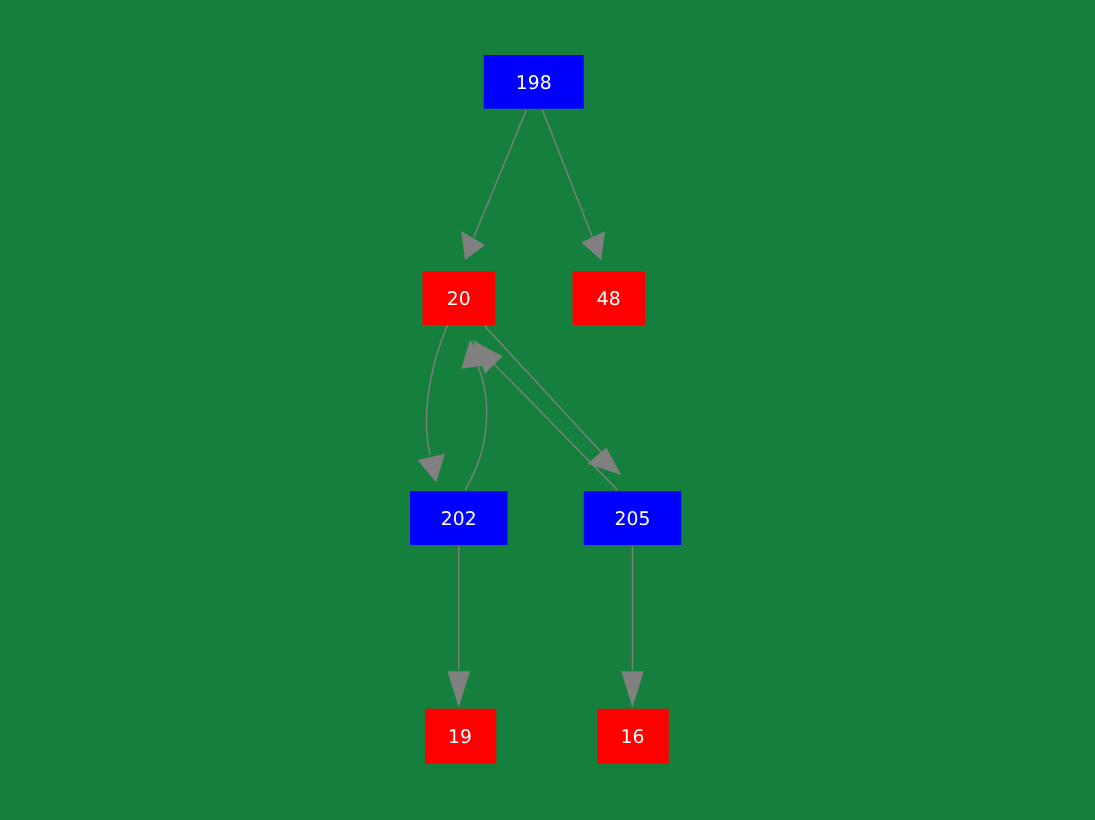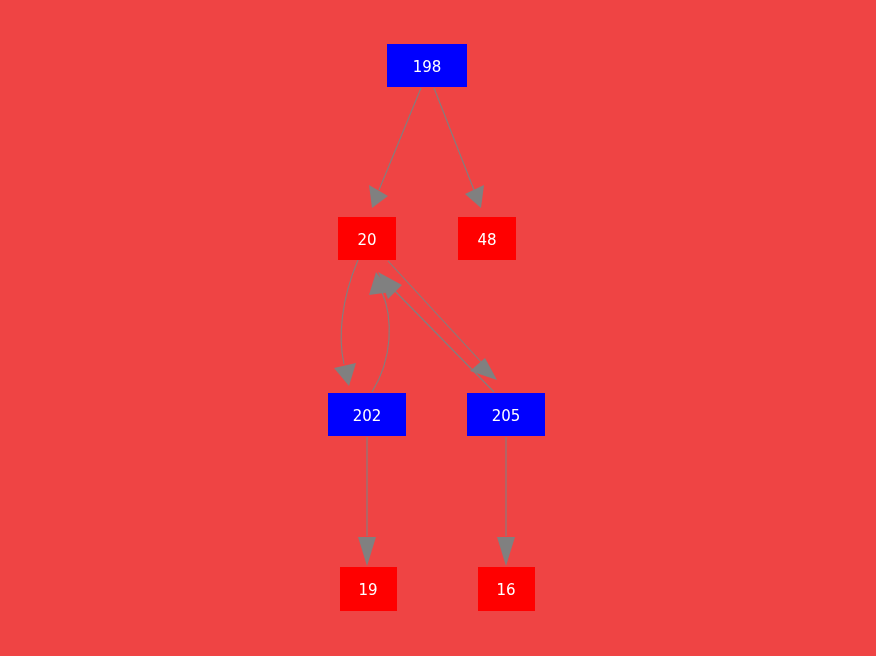--- a/index.html
+++ b/index.html
@@ -8,21 +8,21 @@
     padding: 0;
     background: #ffffff;
   }
   body {
     font-family: "DejaVu Sans", sans-serif;
   }
   #canvas {
     position: relative;
     width: 876px;
     height: 656px;
-    background: #ef4444;
+    background: #15803d;
     overflow: hidden;
   }
   #graph-svg {
     position: absolute;
     left: 0;
     top: 0;
     width: 876px;
     height: 656px;
   }
   .edge-line {

